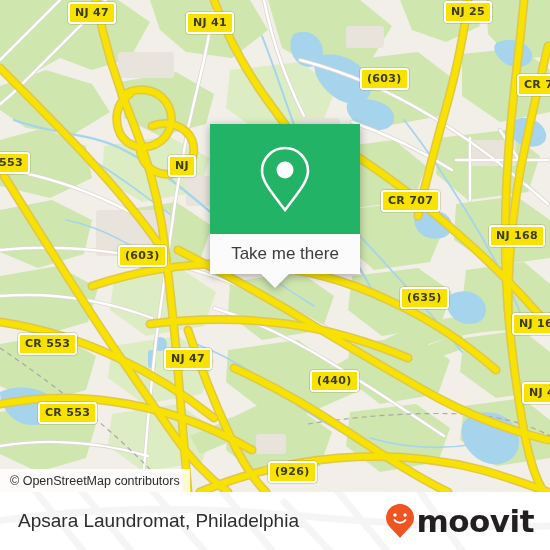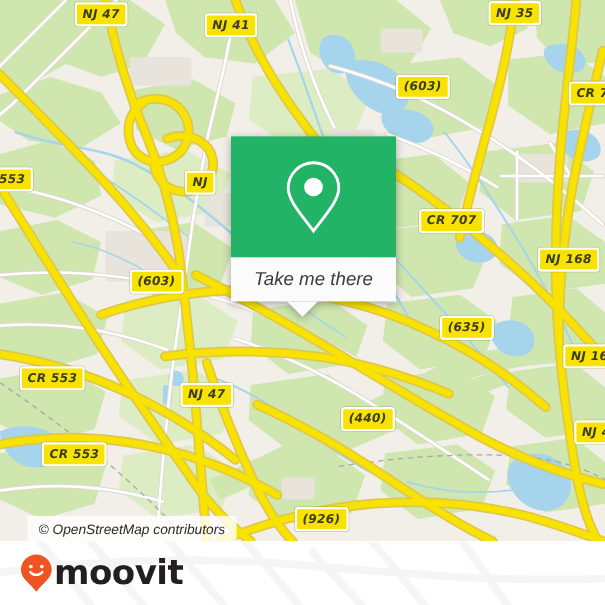--- a/index.html
+++ b/index.html
@@ -15,21 +15,20 @@
     overflow: hidden;
   }
 
   
   #map {
     position: absolute;
     left: 0; top: 0;
     width: 550px; height: 492px;
     background: #f2efe9;
     overflow: hidden;
-    font-style: italic;
   }
   #map svg { display: block; }
 
   
   .shield {
     position: absolute;
     background: #f7e200;
     border: 2px solid #ffffff;
     border-radius: 3px;
     color: #3b3b26;
@@ -48,21 +47,20 @@
     position: absolute;
     left: 0; bottom: 0;
     height: 23px;
     padding: 0 10px;
     display: flex; align-items: center;
     background: rgba(255,255,255,0.82);
     color: #2b2b2b;
     font-size: 12.5px;
     font-family: "Liberation Sans", sans-serif;
     white-space: nowrap;
-    margin-left: 25px;
   }
 
   
   #popup {
     position: absolute;
     left: 190px; top: 124px;
     width: 170px;
     filter: drop-shadow(0 2px 4px rgba(0,0,0,0.32));
     padding-left: 20px;
   }
@@ -334,21 +332,21 @@
           <path d="M0,322 C40,328 80,340 118,358 C152,374 184,394 214,418"></path>
           <path d="M0,404 C42,396 86,396 128,404 C172,412 214,428 252,450"></path>
           <path d="M200,492 C244,474 290,462 338,458 C388,454 436,458 482,470 C510,478 532,486 548,492"></path>
           <path d="M234,368 C274,386 312,408 348,432 C384,456 418,478 448,492"></path>
         </g>
       </g>
     </svg>
 
     <div class="shield" style="left:68px;  top:2px;">NJ 47</div>
     <div class="shield" style="left:186px; top:12px;">NJ 41</div>
-    <div class="shield" style="left:444px; top:1px;">NJ 35</div>
+    <div class="shield" style="left:444px; top:1px;">NJ 25</div>
     <div class="shield" style="left:360px; top:68px;">(603)</div>
     <div class="shield" style="left:517px; top:74px;">CR 7</div>
     <div class="shield" style="left:-8px;  top:152px;">553</div>
     <div class="shield" style="left:168px; top:155px;">NJ</div>
     <div class="shield" style="left:381px; top:190px;">CR 707</div>
     <div class="shield" style="left:489px; top:225px;">NJ 168</div>
     <div class="shield" style="left:118px; top:245px;">(603)</div>
     <div class="shield" style="left:400px; top:287px;">(635)</div>
     <div class="shield" style="left:512px; top:313px;">NJ 168</div>
     <div class="shield" style="left:18px;  top:333px;">CR 553</div>
@@ -383,20 +381,21 @@
         <path d="M74,-10 L140,70"></path>
         <path d="M150,-4 L214,70"></path>
         <path d="M216,-8 L282,70"></path>
         <path d="M284,10 L340,70"></path>
         <path d="M-10,30 C70,18 160,14 250,20 C340,26 430,38 550,34"></path>
         <path d="M330,-10 L396,70"></path>
         <path d="M420,0 L470,70"></path>
       </g>
     </svg>
 
+    <div id="footer-title">Apsara Laundromat, Philadelphia</div>
 
     <div id="brand">
       <svg width="30" height="36" viewBox="0 0 30 36">
         <path d="M15 1 C7.3 1 1 7.3 1 15 C1 23 9 27 15 35 C21 27 29 23 29 15 C29 7.3 22.7 1 15 1 Z" fill="#ee5522"></path>
         <circle cx="10" cy="12" r="1.7" fill="#ffffff"></circle>
         <circle cx="20" cy="12" r="1.7" fill="#ffffff"></circle>
         <path d="M9.5 17 C12 20.5 18 20.5 20.5 17" stroke="#ffffff" stroke-width="2" fill="none" stroke-linecap="round"></path>
       </svg>
       <span id="brand-text">moovit</span>
     </div>

